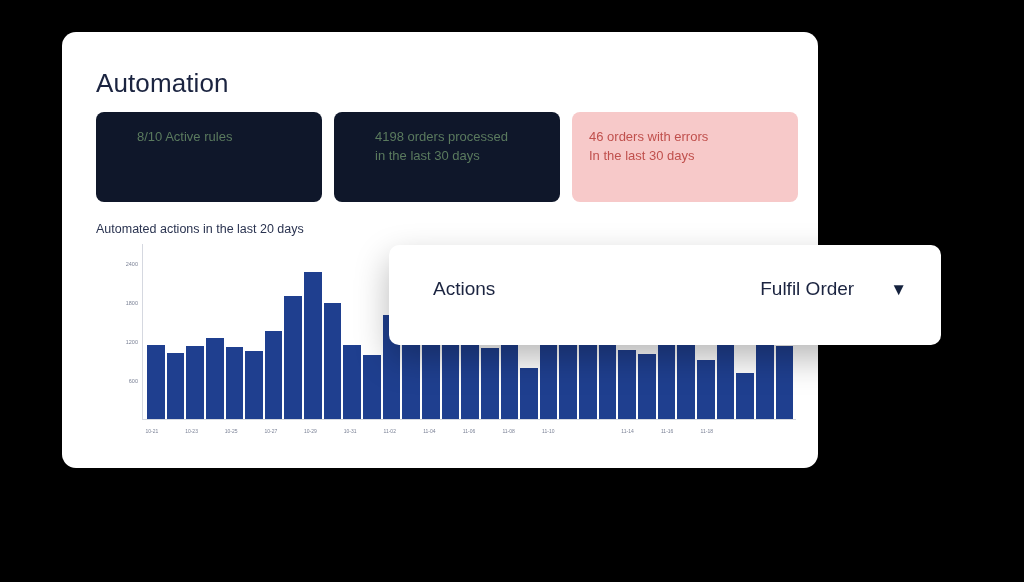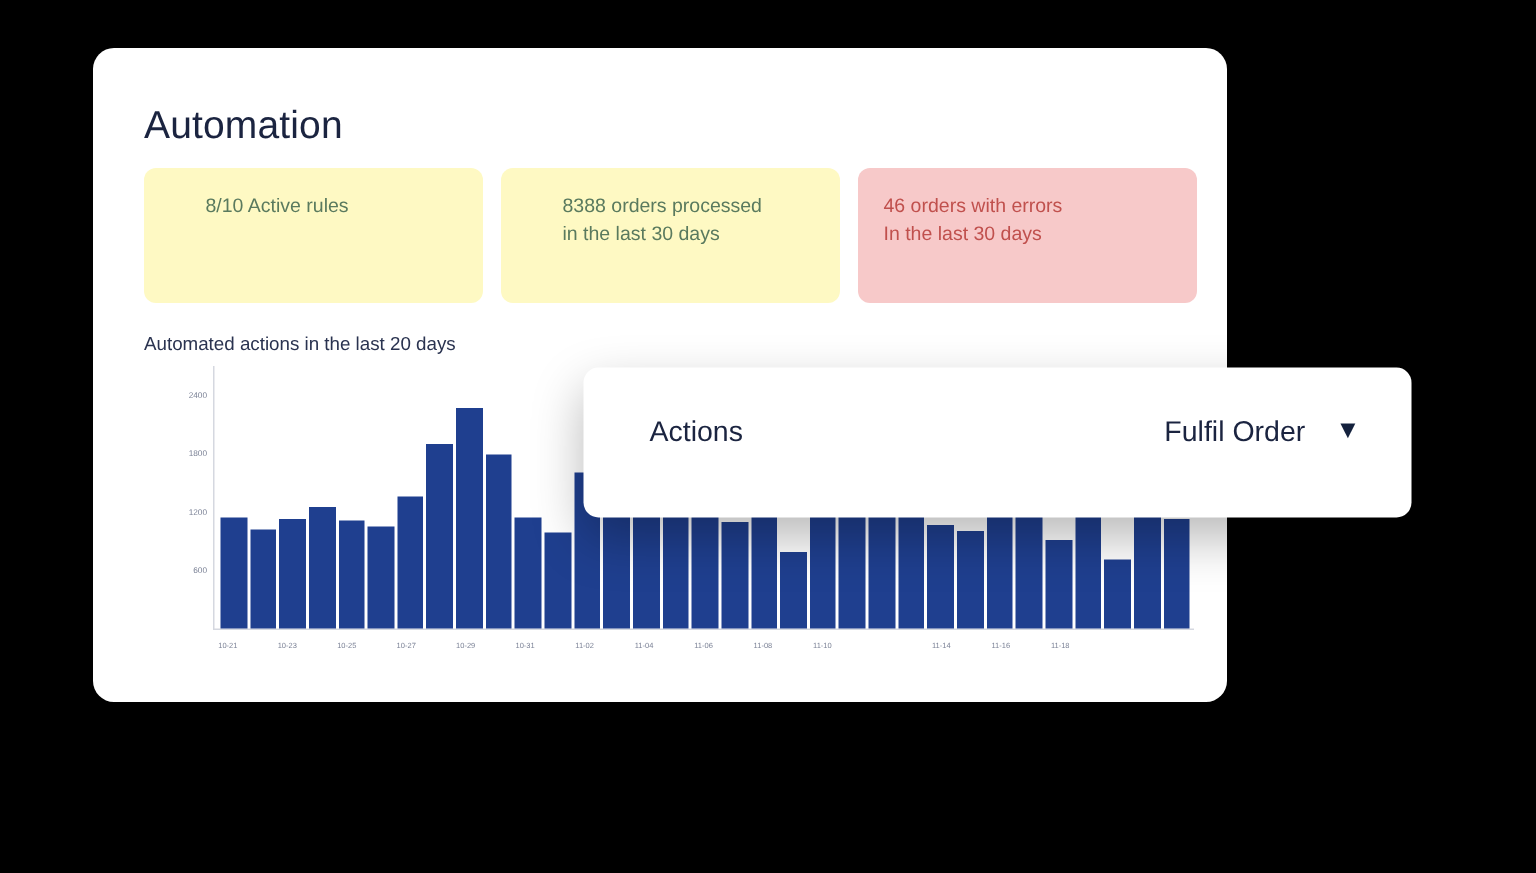--- a/index.html
+++ b/index.html
@@ -32,21 +32,21 @@
   }
 
   
   .stats { position: absolute; left: 34px; top: 80px; width: 690px; height: 90px; }
   .stat-card {
     position: absolute;
     top: 0; height: 90px;
     border-radius: 8px;
     padding: 15px 17px;
   }
-  .stat-card.green { background: #fef9c3; padding-left: 41px; }
+  .stat-card.green { background: #0f172a; padding-left: 41px; }
   .stat-card.red   { background: #f7c9c9; }
   .c1 { left: 0px;   width: 226px; }
   .c2 { left: 238px; width: 226px; }
   .c3 { left: 476px; width: 226px; }
   .stat-line {
     font-size: 13px;
     line-height: 19px;
     color: #5a7a5e;
   }
   .stat-card.red .stat-line { color: #c0504d; }
@@ -118,21 +118,22 @@
     align-items: center;
     padding: 0 34px 12px 44px;
   }
   .modal-label {
     font-size: 19px;
     color: #1b2440;
   }
   .modal-right {
     margin-left: auto;
     display: flex;
-    gap: 20px;
+    align-items: center;
+    gap: 36px;
   }
   .modal-value {
     font-size: 19px;
     color: #1b2440;
   }
   .chev {
     font-size: 17px;
     color: #14213d;
     line-height: 1;
   }
@@ -144,21 +145,21 @@
 
   <div class="panel">
 
     <div class="page-title">Automation</div>
 
     <div class="stats">
       <div class="stat-card green c1">
         <div class="stat-line">8/10 Active rules</div>
       </div>
       <div class="stat-card green c2">
-        <div class="stat-line">8388 orders processed</div>
+        <div class="stat-line">4198 orders processed</div>
         <div class="stat-line">in the last 30 days</div>
       </div>
       <div class="stat-card red c3">
         <div class="stat-line">46 orders with errors</div>
         <div class="stat-line">In the last 30 days</div>
       </div>
     </div>
 
     <div class="chart-title">Automated actions in the last 20 days</div>
 

